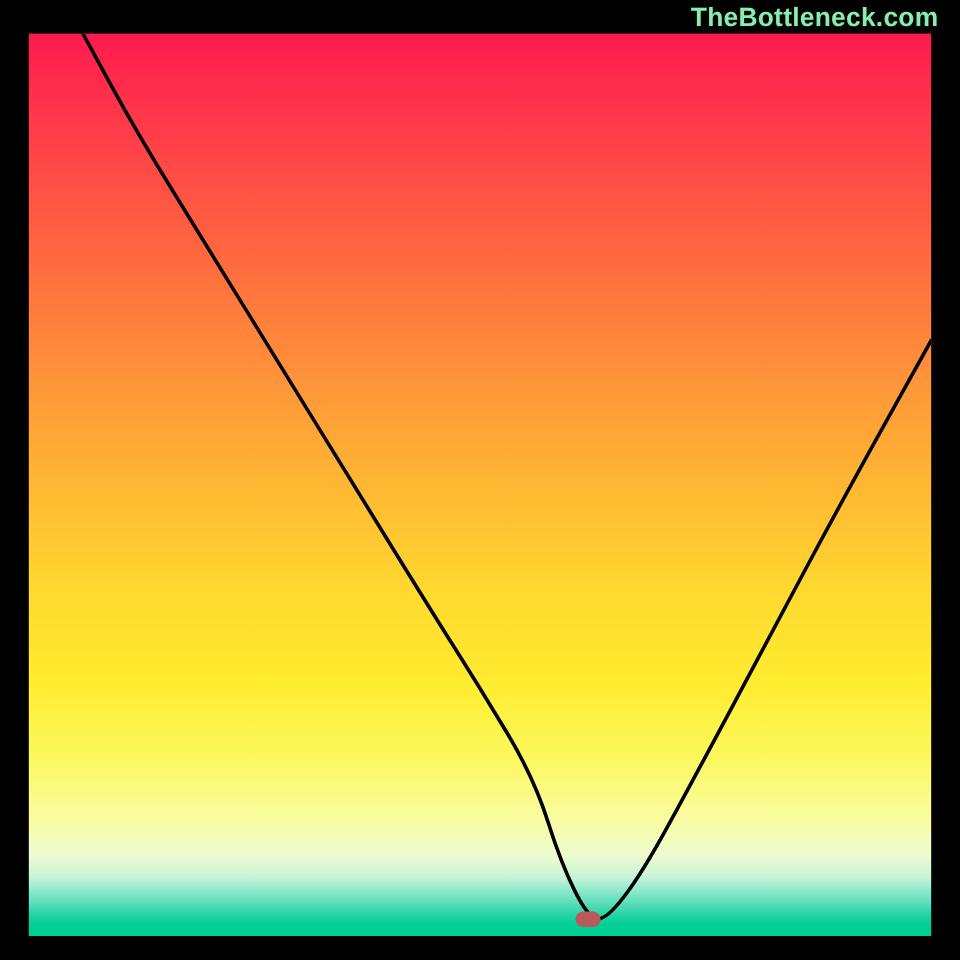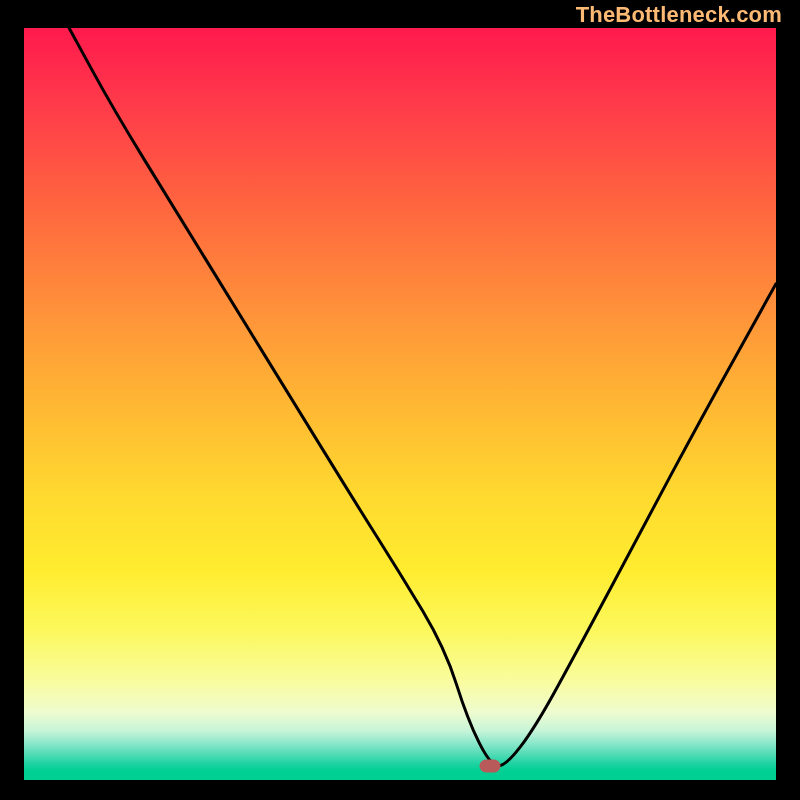--- a/index.html
+++ b/index.html
@@ -14,21 +14,21 @@
   .container {
     position: relative;
     width: 800px;
     height: 800px;
     background: #000;
   }
   .watermark {
     position: absolute;
     top: 2px;
     right: 18px;
-    color: #fdba74;
+    color: #86efac;
     font-size: 22px;
     font-weight: bold;
     letter-spacing: 0.2px;
     z-index: 10;
   }
   .plot {
     position: absolute;
     left: 24px;
     top: 28px;
     width: 752px;

